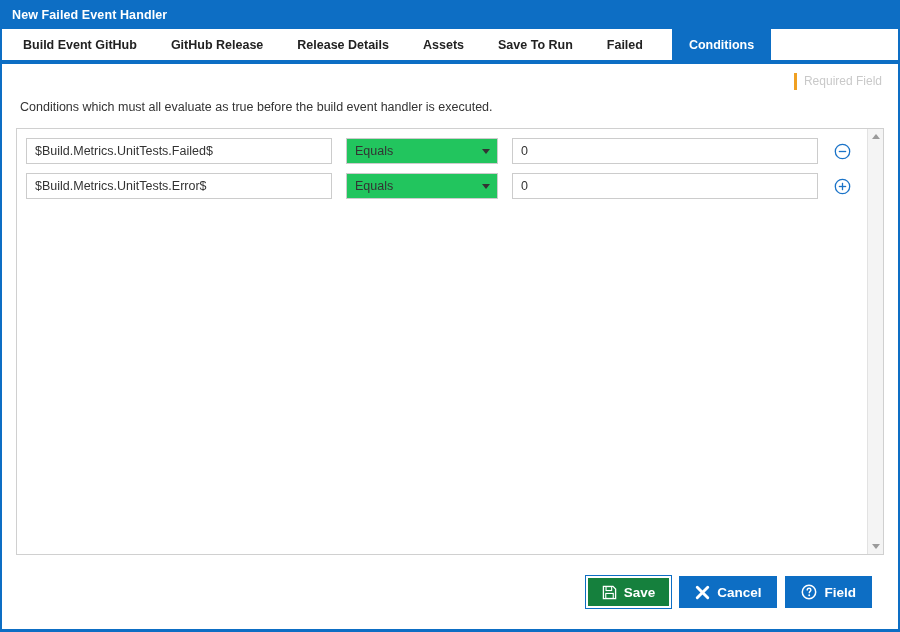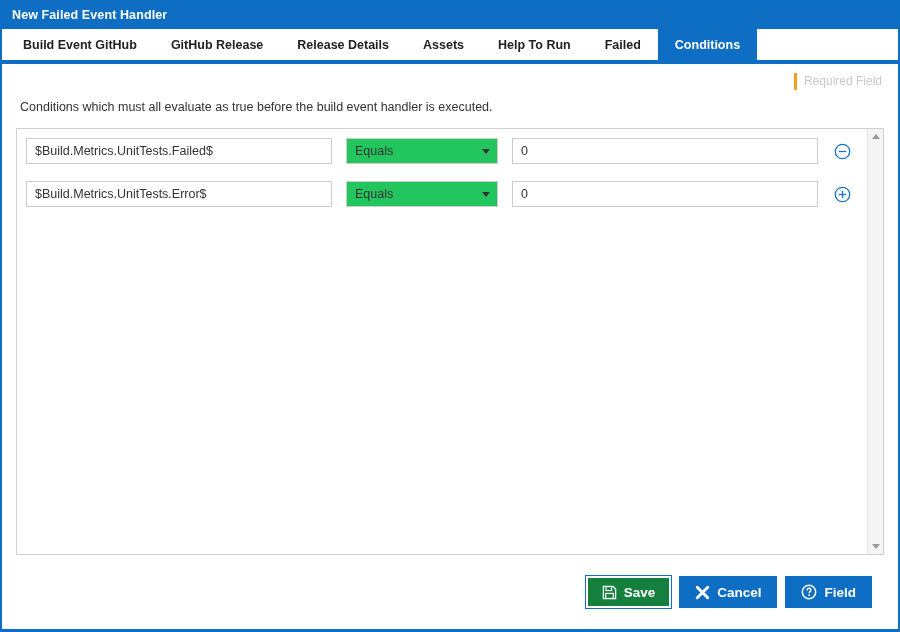--- a/index.html
+++ b/index.html
@@ -59,20 +59,21 @@
     font-size: 12.5px;
     font-weight: bold;
     color: #222222;
     white-space: nowrap;
     background: transparent;
     cursor: default;
   }
   .tab.active {
     background: #0d6ec4;
     color: #ffffff;
+    margin-left: 12px;
   }
   .tab-underline {
     height: 4px;
     background: #0d6ec4;
     flex: 0 0 auto;
   }
   
   .content {
     flex: 1 1 auto;
     position: relative;
@@ -120,21 +121,21 @@
     height: 427px;
     flex: 0 0 auto;
     overflow: hidden;
   }
   .rows {
     padding: 9px 0 0 9px;
   }
   .cond-row {
     display: flex;
     align-items: center;
-    margin-bottom: 17px;
+    margin-bottom: 9px;
   }
   .field {
     box-sizing: border-box;
     height: 26px;
     border: 1px solid #cccccc;
     background: #ffffff;
     font-family: "Liberation Sans", sans-serif;
     font-size: 12.5px;
     color: #333333;
     padding: 0 8px;
@@ -258,21 +259,21 @@
 
   <div class="titlebar">
     <span class="titlebar-text">New Failed Event Handler</span>
   </div>
 
   <div class="tabstrip">
     <div class="tab">Build Event GitHub</div>
     <div class="tab">GitHub Release</div>
     <div class="tab">Release Details</div>
     <div class="tab">Assets</div>
-    <div class="tab">Help To Run</div>
+    <div class="tab">Save To Run</div>
     <div class="tab">Failed</div>
     <div class="tab active">Conditions</div>
   </div>
   <div class="tab-underline"></div>
 
   <div class="content">
 
     <div class="required-row">
       <div class="required-badge">
         <span class="required-bar"></span>

